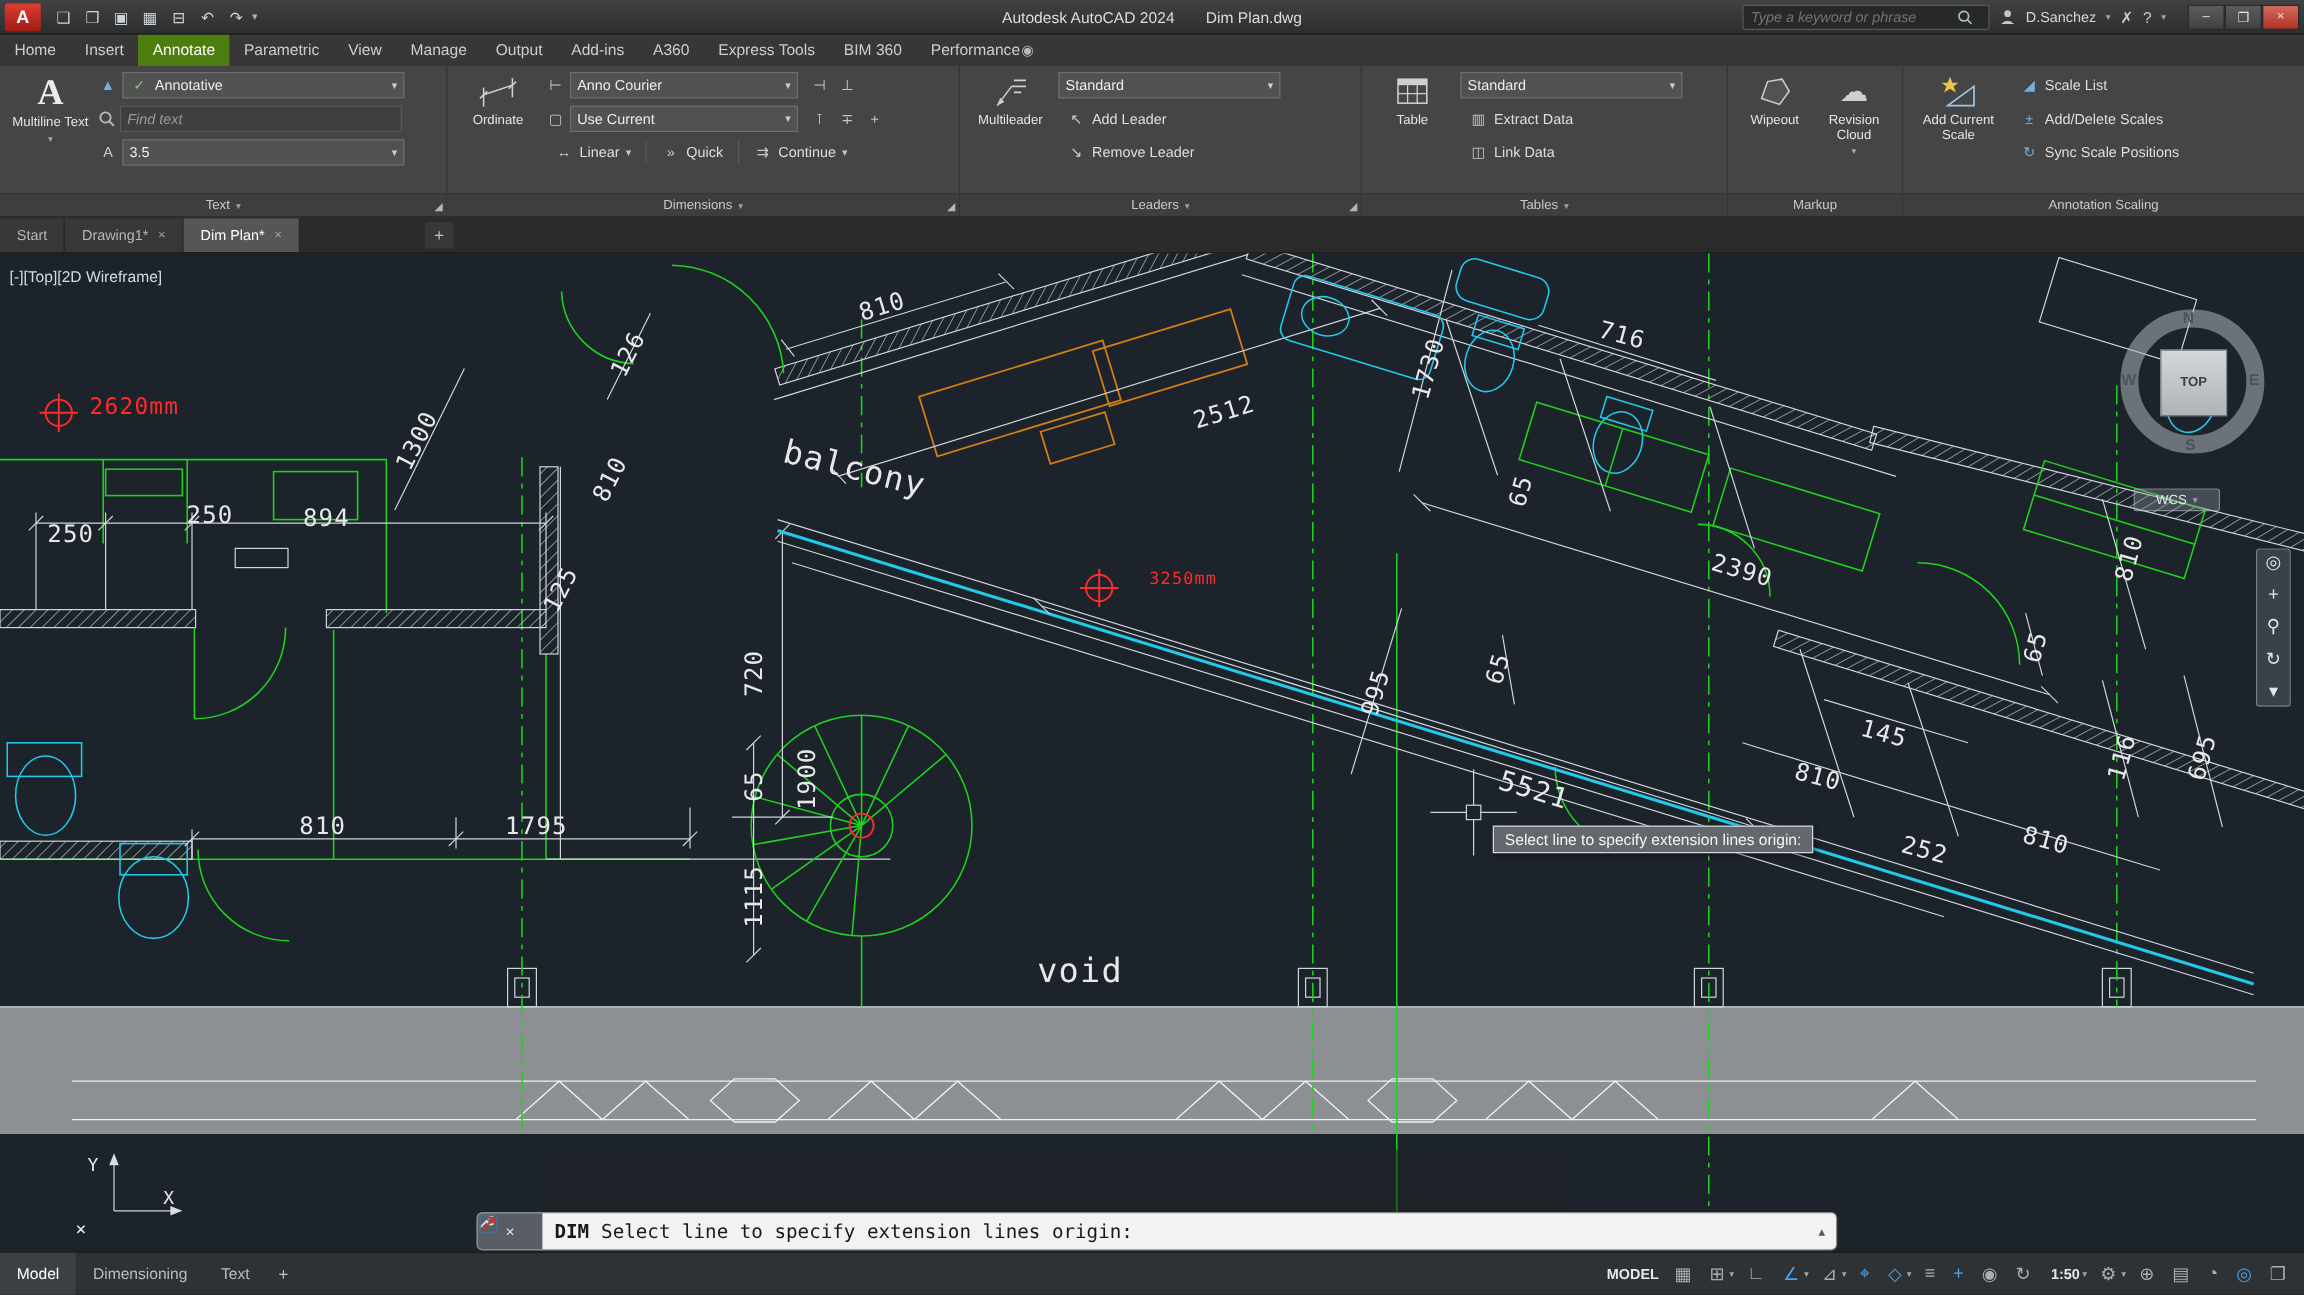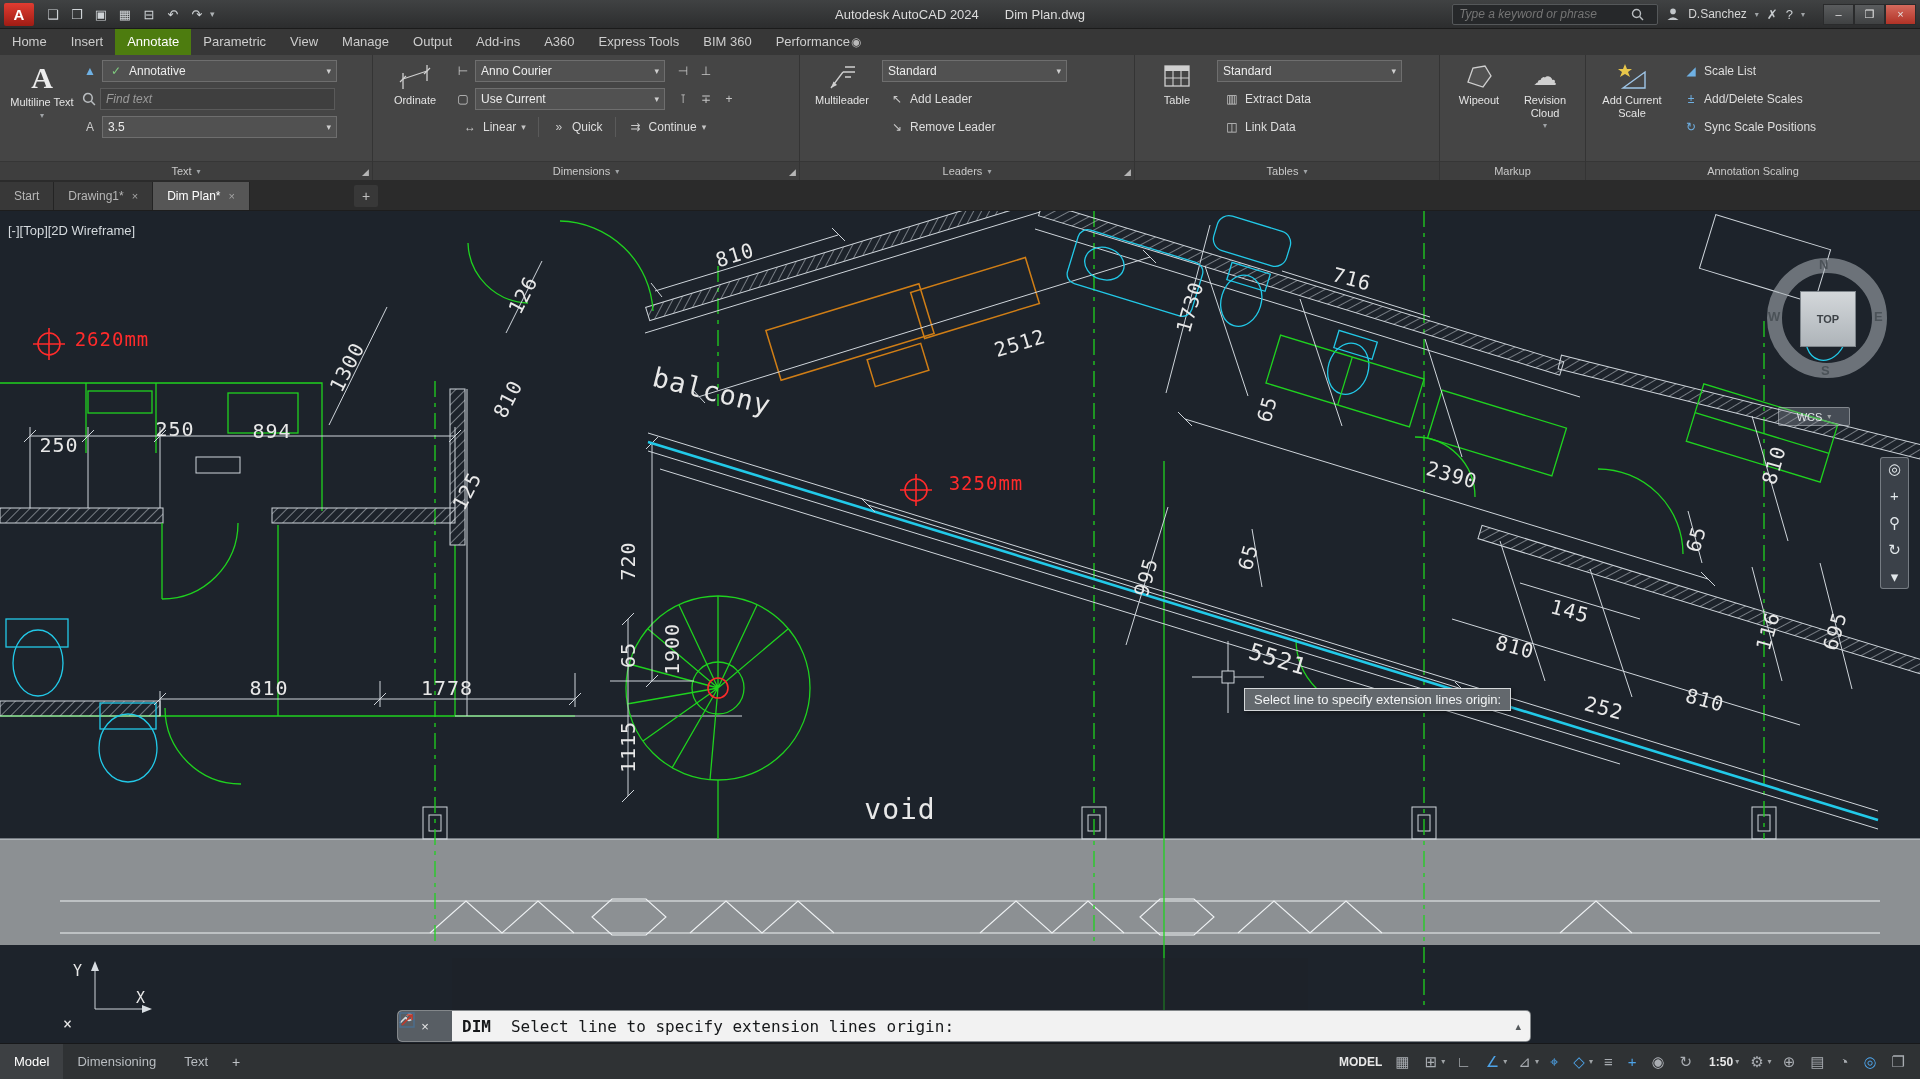--- a/index.html
+++ b/index.html
@@ -100,21 +100,21 @@
     border:1px solid rgba(230,235,240,.35);border-radius:3px;display:flex;flex-direction:column;align-items:center;gap:11px;}
   .nav-btn{color:#e2e7ea;font-size:15px;line-height:16px;cursor:default;}
 
   
   .cmd-hist{position:absolute;left:452px;top:747px;background:rgba(30,34,40,.55);padding:2px 8px;
     color:#c9ced4;font-family:"DejaVu Sans Mono",monospace;font-size:15px;line-height:23px;white-space:pre;}
   .cmd-bar{position:absolute;left:398px;top:800px;width:1132px;height:30px;background:#f2f2f2;border-radius:4px;
     box-shadow:0 0 0 1px #83878a;display:flex;align-items:center;}
   .cmd-left{width:54px;height:30px;background:#585e64;border-radius:4px 0 0 4px;display:flex;align-items:center;justify-content:center;gap:8px;}
   .cmd-close{color:#e8e8e8;font-size:13px;}
-  .cmd-text{margin-left:10px;font-family:"DejaVu Sans Mono",monospace;font-size:16px;color:#16181a;display:flex;gap:20px;align-items:center;}
+  .cmd-text{margin-left:10px;font-family:"DejaVu Sans Mono",monospace;font-size:16px;color:#16181a;display:flex;gap:10px;align-items:center;}
   .cmd-text b{font-weight:bold;}
   .cmd-up{margin-left:auto;margin-right:9px;color:#55595c;font-size:11px;}
 
   
   .statusbar{position:absolute;left:0;top:1043px;width:1920px;height:36px;background:#2f3234;
     border-top:1px solid #17181a;display:flex;align-items:center;box-sizing:border-box;color:#b9bdc1;}
   .lay-tab{padding:0 14px;height:35px;line-height:35px;font-size:13px;cursor:default;}
   .lay-tab.active{background:#3d4043;color:#ffffff;}
   .newlayout{padding:0 10px;font-size:14px;color:#c0c4c8;}
   .sb-right{margin-left:auto;display:flex;align-items:center;gap:1px;padding-right:6px;}
@@ -637,25 +637,25 @@
         <span class="dim-label" style="left: 1278px; top: 448px; color: rgb(232, 232, 232); font-size: 23px; transform: translate(-50%, -50%) rotate(17deg);">5521</span>
         <span class="dim-label" style="left: 1570px; top: 400px; color: rgb(232, 232, 232); font-size: 20px; transform: translate(-50%, -50%) rotate(15deg);">145</span>
         <span class="dim-label" style="left: 1696px; top: 328px; color: rgb(232, 232, 232); font-size: 20px; transform: translate(-50%, -50%) rotate(-74deg);">65</span>
         <span class="dim-label" style="left: 1835px; top: 420px; color: rgb(232, 232, 232); font-size: 20px; transform: translate(-50%, -50%) rotate(-74deg);">695</span>
         <span class="dim-label" style="left: 1768px; top: 420px; color: rgb(232, 232, 232); font-size: 20px; transform: translate(-50%, -50%) rotate(-74deg);">116</span>
         <span class="dim-label" style="left: 1515px; top: 436px; color: rgb(232, 232, 232); font-size: 20px; transform: translate(-50%, -50%) rotate(15deg);">810</span>
         <span class="dim-label" style="left: 1604px; top: 497px; color: rgb(232, 232, 232); font-size: 20px; transform: translate(-50%, -50%) rotate(15deg);">252</span>
         <span class="dim-label" style="left: 1705px; top: 489px; color: rgb(232, 232, 232); font-size: 20px; transform: translate(-50%, -50%) rotate(15deg);">810</span>
         <span class="dim-label" style="left: 628px; top: 536px; color: rgb(232, 232, 232); font-size: 20px; transform: translate(-50%, -50%) rotate(-90deg);">1115</span>
         <span class="dim-label" style="left: 269px; top: 477px; color: rgb(232, 232, 232); font-size: 20px; transform: translate(-50%, -50%) rotate(0deg);">810</span>
-        <span class="dim-label" style="left: 447px; top: 477px; color: rgb(232, 232, 232); font-size: 20px; transform: translate(-50%, -50%) rotate(0deg);">1778</span>
+        <span class="dim-label" style="left: 447px; top: 477px; color: rgb(232, 232, 232); font-size: 20px; transform: translate(-50%, -50%) rotate(0deg);">1795</span>
         <span class="dim-label" style="left: 712px; top: 180px; color: rgb(232, 232, 232); font-size: 27px; transform: translate(-50%, -50%) rotate(14deg);">balcony</span>
         <span class="dim-label" style="left: 900px; top: 598px; color: rgb(232, 232, 232); font-size: 28px; transform: translate(-50%, -50%) rotate(0deg);">void</span>
         <span class="dim-label" style="left: 112px; top: 128px; color: rgb(255, 43, 43); font-size: 19px; transform: translate(-50%, -50%) rotate(0deg);">2620mm</span>
-        <span class="dim-label" style="left: 986px; top: 272px; color: rgb(255, 43, 43); font-size: 19px; transform: translate(-50%, -50%) rotate(0deg);">3250mm</span>
+        <span class="dim-label" style="left: 986px; top: 272px; color: rgb(255, 43, 43); font-size: 14px; transform: translate(-50%, -50%) rotate(0deg);">3250mm</span>
         <span class="dim-label" style="left: 78px; top: 760px; color: rgb(232, 232, 232); font-size: 15px; transform: translate(-50%, -50%) rotate(0deg);">Y</span>
         <span class="dim-label" style="left: 141px; top: 787px; color: rgb(232, 232, 232); font-size: 15px; transform: translate(-50%, -50%) rotate(0deg);">X</span>
         <span class="dim-label" style="left: 68px; top: 813px; color: rgb(232, 232, 232); font-size: 15px; transform: translate(-50%, -50%) rotate(0deg);">×</span>
       </div>
 
     <div class="vp-controls">
       <span>[-]</span>
       <span>[Top]</span>
       <span>[2D Wireframe]</span>
     </div>

